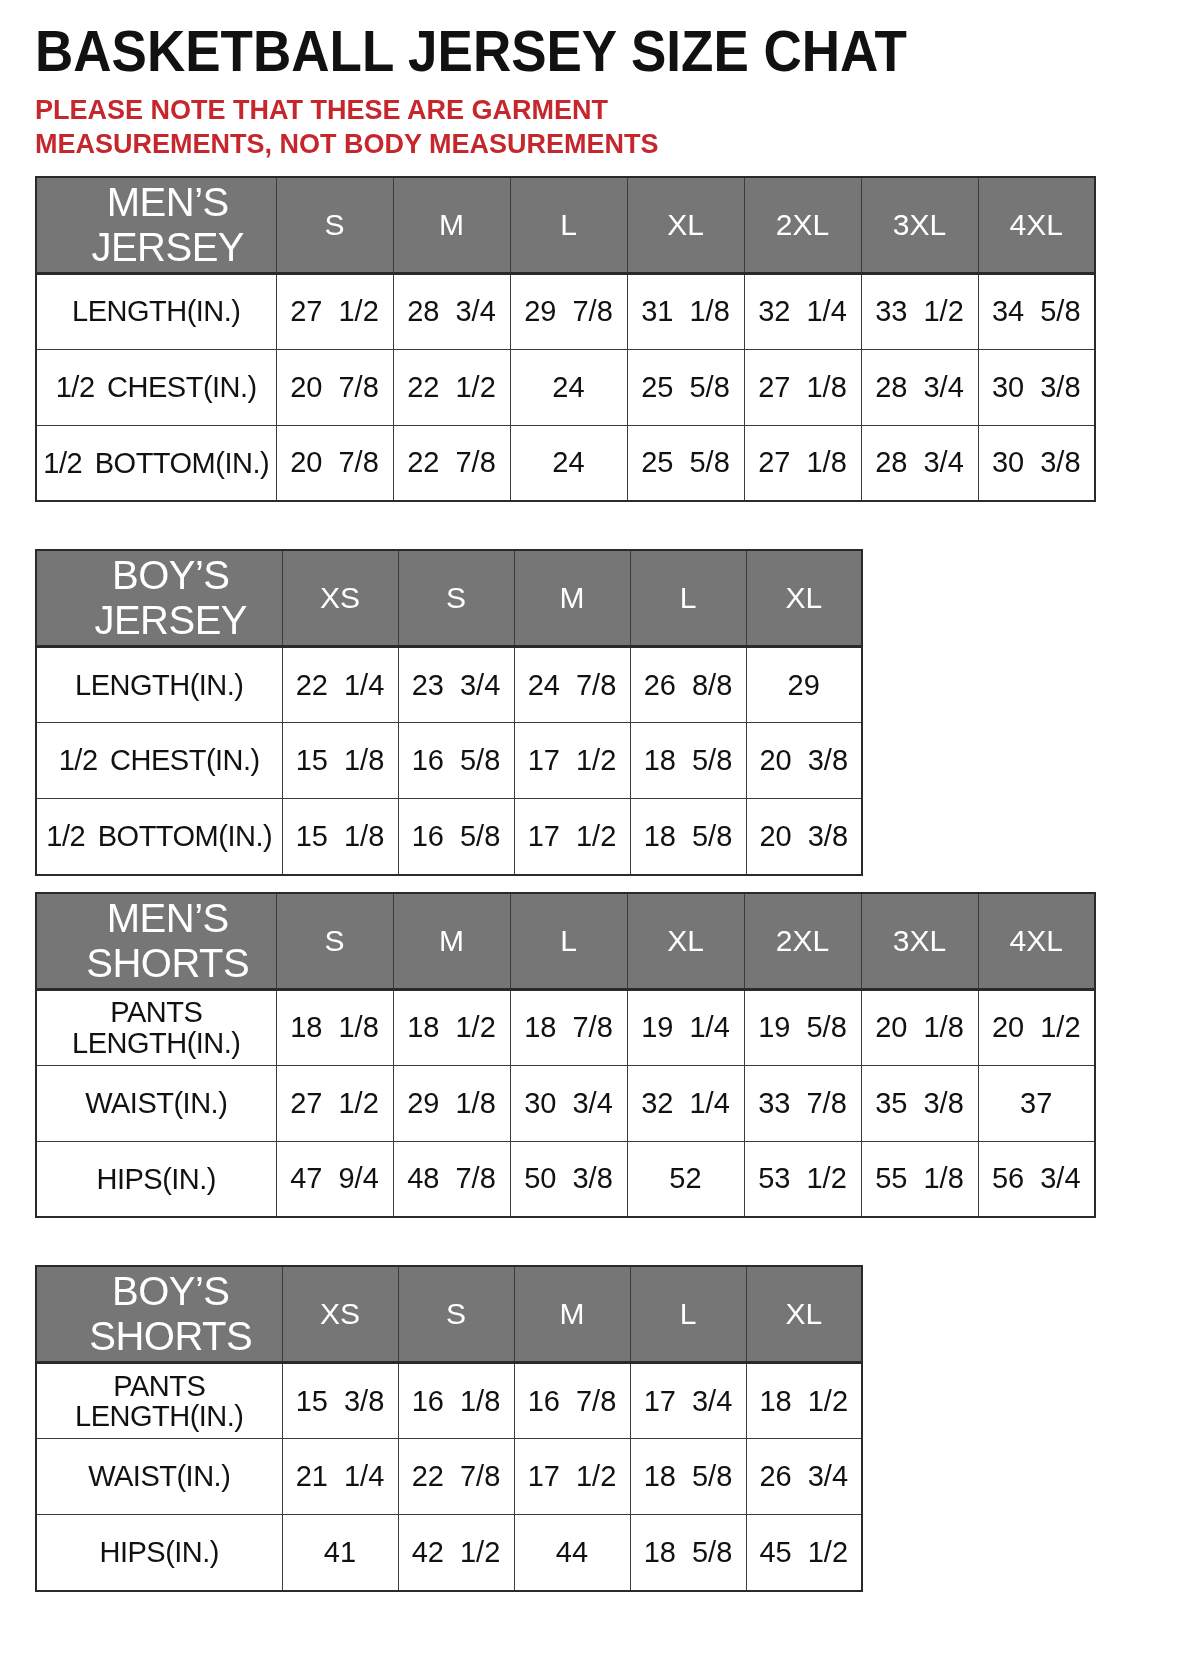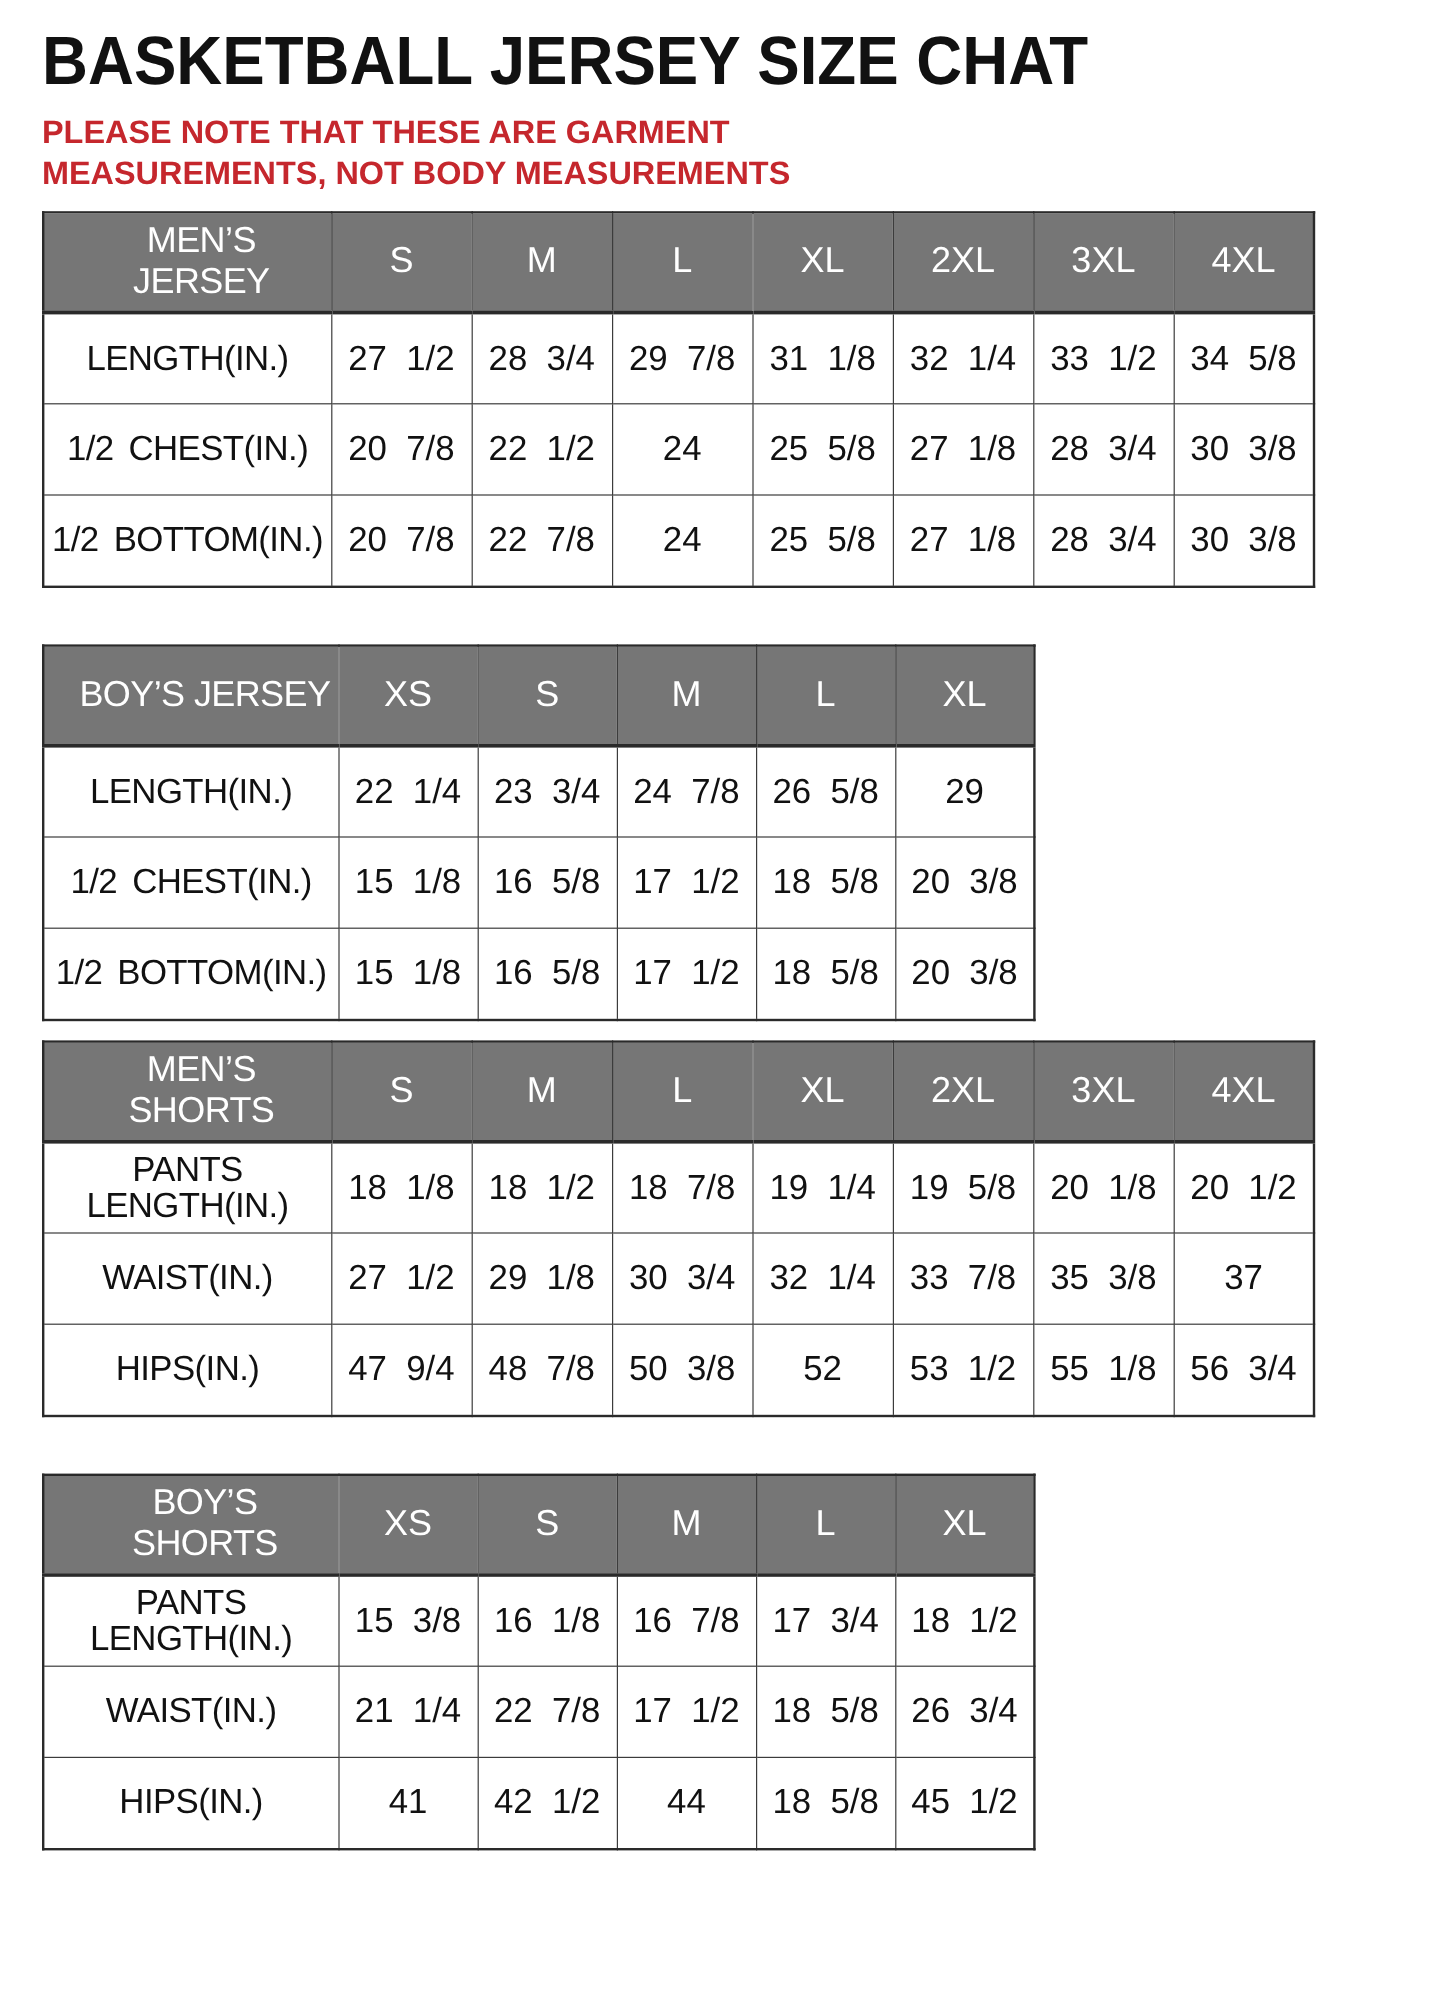--- a/index.html
+++ b/index.html
@@ -51,21 +51,21 @@
   }
   .size-table th {
     height: 84px;
     background: #767676;
     color: #ffffff;
     font-size: 30px;
     font-weight: normal;
     border-bottom: 3px solid #2a2a2a;
   }
   .size-table th.corner {
-    font-size: 30px;
+    font-size: 40px;
     letter-spacing: -0.5px;
     padding-left: 27px;
   }
   .size-table td {
     height: 76px;
     background: #ffffff;
     color: #111111;
     font-size: 29px;
   }
   .size-table td.row-label {
@@ -168,21 +168,21 @@
             <th>L</th>
             <th>XL</th>
           </tr>
         </thead>
         <tbody>
           <tr>
             <td class="row-label">LENGTH(IN.)</td>
             <td class="value">22 1/4</td>
             <td class="value">23 3/4</td>
             <td class="value">24 7/8</td>
-            <td class="value">26 5/8</td>
+            <td class="value">26 8/8</td>
             <td class="value">29</td>
           </tr>
           <tr>
             <td class="row-label">1/2 CHEST(IN.)</td>
             <td class="value">15 1/8</td>
             <td class="value">16 5/8</td>
             <td class="value">17 1/2</td>
             <td class="value">18 5/8</td>
             <td class="value">20 3/8</td>
           </tr>

